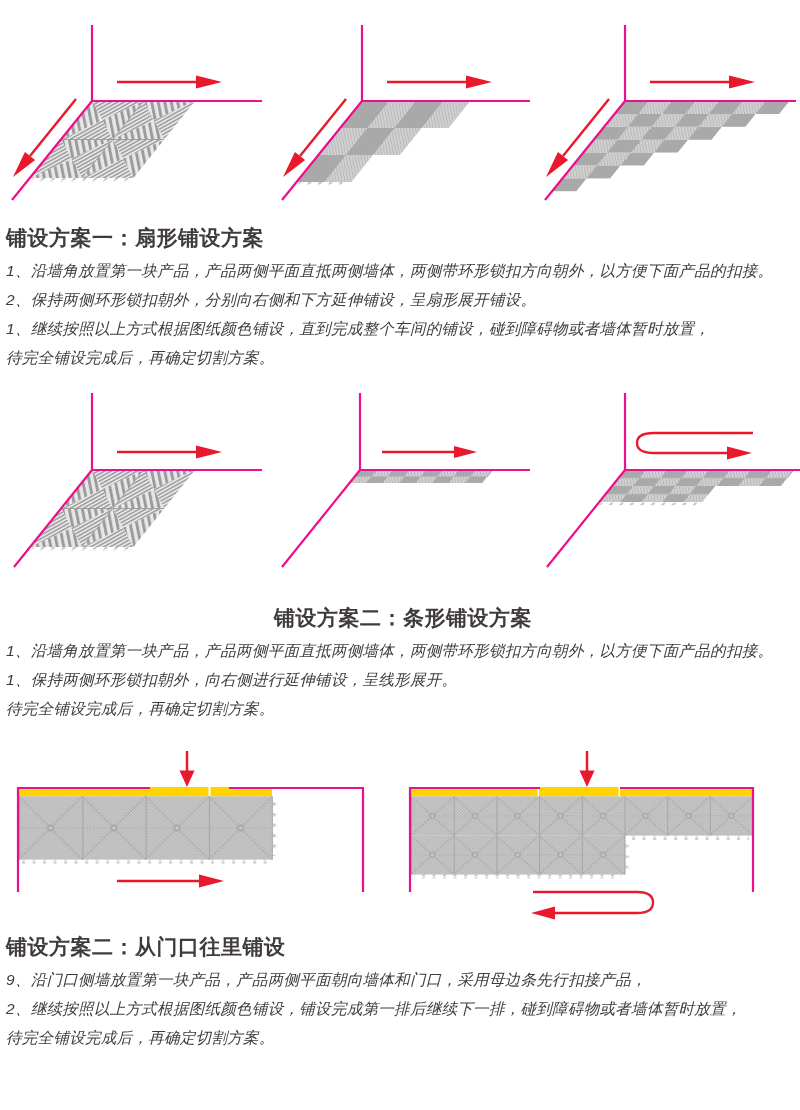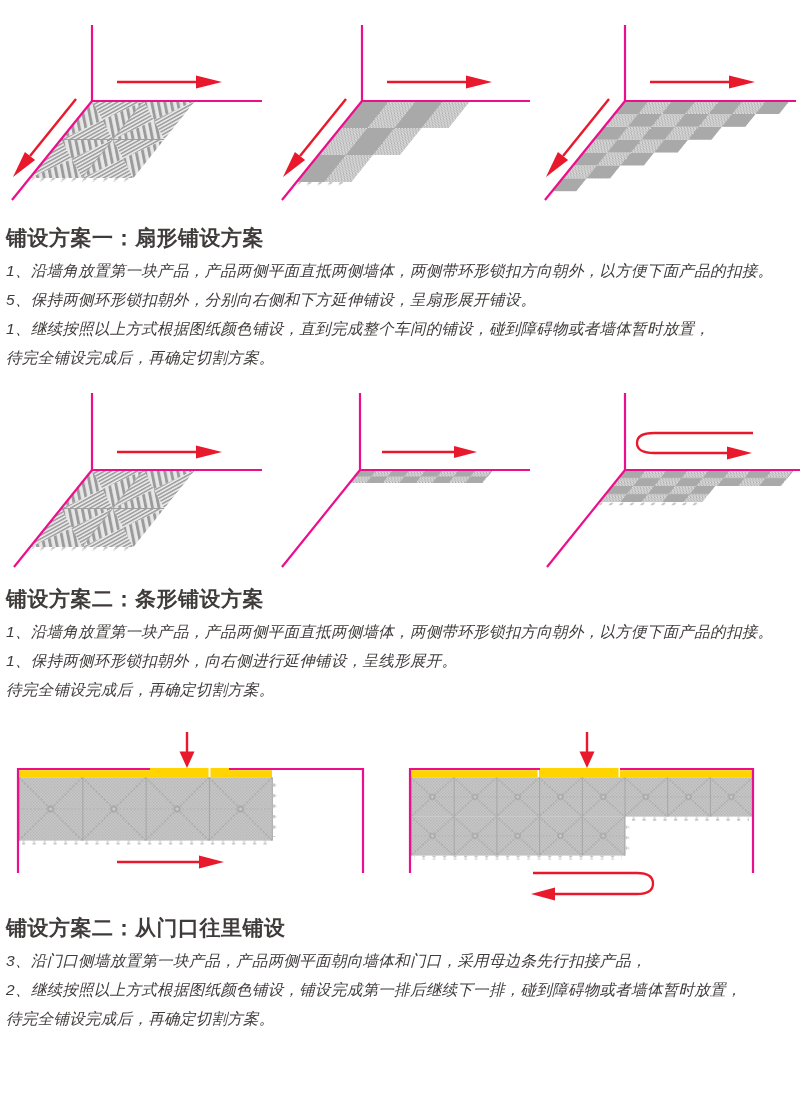--- a/index.html
+++ b/index.html
@@ -9,21 +9,21 @@
   }
   .dia-row{display:flex;align-items:flex-start;}
   .r1{margin-top:15px;height:200px;}
   .r2{margin-top:13px;height:195px;}
   .r3{margin-top:26px;height:175px;}
   svg.dia{display:block;flex:0 0 auto;}
   .sec-title{
     font-size:21px;font-weight:700;line-height:28px;color:#3F3B3A;
     margin:9px 0 0 6px;letter-spacing:0.5px;
   }
-  .r2t{margin-top:5px;}
+  .r2t{margin-top:24px;text-align:center;}
   .body{margin:4px 0 0 6px;}
   .line{font-size:15.5px;line-height:29px;letter-spacing:0.3px;color:#3F3B3A;font-style:italic;}
 </style>
 </head>
 <body>
 
 <svg width="0" height="0" style="position:absolute" aria-hidden="true">
 <defs>
   <pattern id="hA" width="4.6" height="4.6" patternUnits="userSpaceOnUse" patternTransform="rotate(45)">
     <rect width="4.6" height="4.6" fill="#E7E7E7"></rect>
@@ -162,21 +162,21 @@
           <polygon points="225,67 199,60.5 199,73.5"></polygon>
         <path d="M79,84 L33,141" stroke="#E8192C" stroke-width="2.4"></path>
           <polygon points="16,162 38.1,145.1 27.9,136.9"></polygon>
       </g>
     </svg>
   </div>
 
   <div class="sec-title">铺设方案一：扇形铺设方案</div>
   <div class="body">
     <div class="line">1、沿墙角放置第一块产品，产品两侧平面直抵两侧墙体，两侧带环形锁扣方向朝外，以方便下面产品的扣接。</div>
-    <div class="line">5、保持两侧环形锁扣朝外，分别向右侧和下方延伸铺设，呈扇形展开铺设。</div>
+    <div class="line">2、保持两侧环形锁扣朝外，分别向右侧和下方延伸铺设，呈扇形展开铺设。</div>
     <div class="line">1、继续按照以上方式根据图纸颜色铺设，直到完成整个车间的铺设，碰到障碍物或者墙体暂时放置，</div>
     <div class="line">待完全铺设完成后，再确定切割方案。</div>
   </div>
 
   <div class="dia-row r2">
 
     <svg class="dia" width="265" height="195" viewBox="0 0 265 195">
       <g transform="matrix(1,0,-0.8,1,92,85)">
         <use href="#pinT"></use>
           <use href="#pinT2" x="51.5"></use>
@@ -295,18 +295,18 @@
       </g>
       <g fill="#E8192C">
         <path d="M133,143 H237 Q253,143 253,153.5 Q253,164 237,164 H154" stroke="#E8192C" stroke-width="2.3" fill="none"></path>
         <polygon points="131,164 155,157.5 155,170.5"></polygon>
       </g>
     </svg>
   </div>
 
   <div class="sec-title">铺设方案二：从门口往里铺设</div>
   <div class="body">
-    <div class="line">3、沿门口侧墙放置第一块产品，产品两侧平面朝向墙体和门口，采用母边条先行扣接产品，</div>
+    <div class="line">9、沿门口侧墙放置第一块产品，产品两侧平面朝向墙体和门口，采用母边条先行扣接产品，</div>
     <div class="line">2、继续按照以上方式根据图纸颜色铺设，铺设完成第一排后继续下一排，碰到障碍物或者墙体暂时放置，</div>
     <div class="line">待完全铺设完成后，再确定切割方案。</div>
   </div>
 
 </div>
 
 </body></html>

